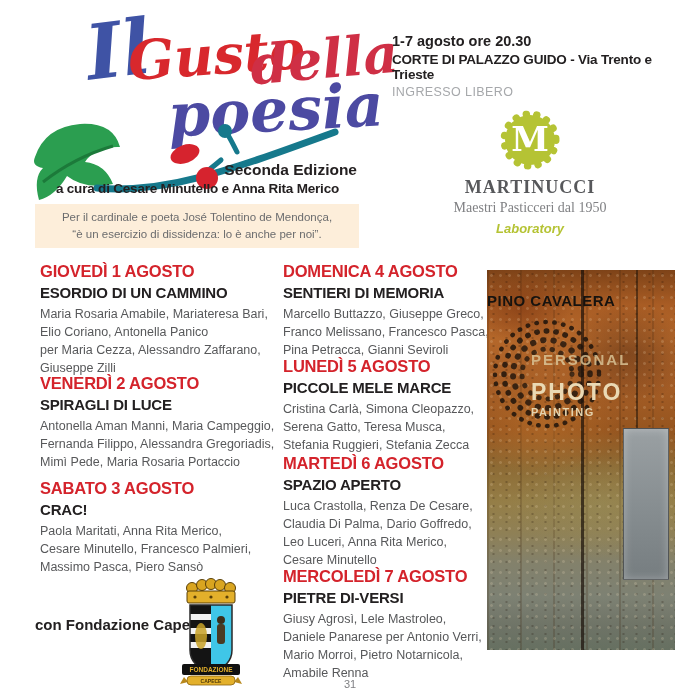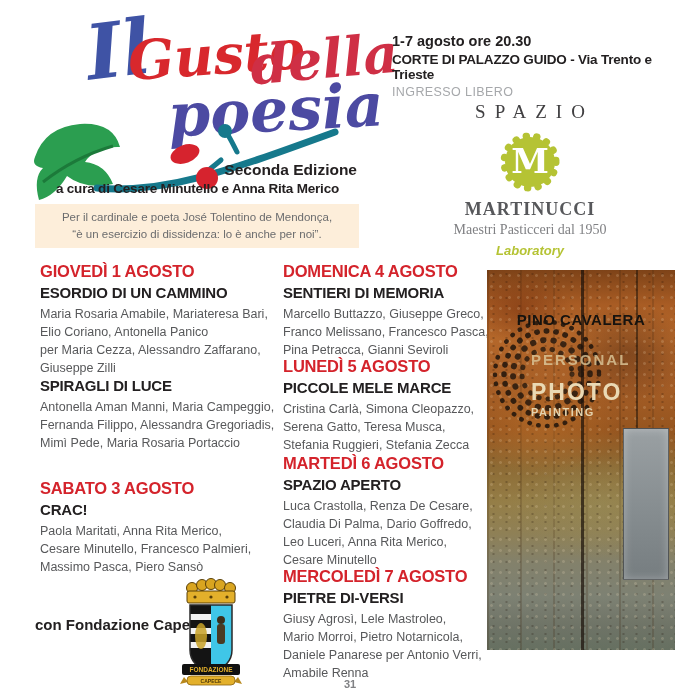--- a/index.html
+++ b/index.html
@@ -59,33 +59,33 @@
                       #8d6b35 52%,#957e47 61%,#8f8055 69%,#83816b 77%,#7d8173 86%,#6e7366 94%,#667061 100%);}
   .aw-speckle{position:absolute;inset:0;opacity:.5;
       background-image:radial-gradient(rgba(255,235,200,.35) 1px, transparent 1.6px),
                        radial-gradient(rgba(30,15,5,.45) 1px, transparent 1.6px);
       background-size:9px 11px,13px 8px;}
   .aw-gap{position:absolute;left:50%;top:0;width:3px;height:100%;background:rgba(25,15,8,.7);}
   .aw-gap2{position:absolute;left:79%;top:0;width:2px;height:45%;background:rgba(35,22,10,.55);}
   .aw-plank{position:absolute;right:6px;top:158px;width:44px;height:150px;
       background:linear-gradient(180deg,#9aa0a3,#848b8e 60%,#767d80);
       border:1px solid rgba(40,40,40,.5);box-shadow:inset 0 0 10px rgba(255,255,255,.3);}
-  .aw-artist{position:absolute;left:0;top:22px;width:100%;text-align:center;
-      font-size:15px;font-weight:bold;color:#16130f;letter-spacing:0.5px;margin-top:19px;}
+  .aw-artist{position:absolute;left:0;top:22px;width:100%;text-align:left;
+      font-size:15px;font-weight:bold;color:#16130f;letter-spacing:0.5px;}
   .aw-dots{position:absolute;left:2px;top:46px;}
   .aw-caption{position:absolute;left:44px;top:82px;line-height:1;}
   .aw-personal{font-size:15px;font-weight:bold;letter-spacing:2px;color:rgba(220,200,155,.8);}
   .aw-photo{font-size:23px;font-weight:bold;letter-spacing:2px;color:#ead9b4;margin-top:14px;}
   .aw-painting{font-size:11px;font-weight:bold;letter-spacing:1.5px;color:#e4d3ae;margin-top:3px;}
 
   
   .partner{position:absolute;left:35px;top:616px;font-size:15px;font-weight:bold;color:#232021;}
   .crest{position:absolute;left:170px;top:576px;}
   .page-num{position:absolute;left:330px;top:678px;width:40px;text-align:center;
-            font-size:11px;color:#808184;font-weight:bold;}
+            font-size:11px;color:#808184;}
 </style>
 </head>
 <body>
 
 <div class="page">
 
   <header>
     <span class="logo-word w-il">Il</span>
     <span class="logo-word w-gusto">Gusto</span>
     <span class="logo-word w-della">della</span>
@@ -111,21 +111,20 @@
     </div>
   </header>
 
   <section class="event-info">
     <div class="ei-datetime">1-7 agosto ore 20.30</div>
     <div class="ei-venue">CORTE DI PALAZZO GUIDO - Via Trento e Trieste</div>
     <div class="ei-admission">INGRESSO LIBERO</div>
   </section>
 
   <section class="sponsor">
-    <div class="sp-label">SPAZIO</div>
     <div class="sp-badge">
       <svg width="62" height="62" viewBox="0 0 62 62">
         <circle cx="31" cy="31" r="26" fill="none" stroke="#b5c334" stroke-width="7" stroke-dasharray="0.5 10.2" stroke-linecap="round"></circle>
         <circle cx="31" cy="31" r="25" fill="#b5c334"></circle>
       </svg>
       <div class="sp-m">M</div>
     </div>
     <div class="sp-name">MARTINUCCI</div>
     <div class="sp-tagline">Maestri Pasticceri dal 1950</div>
     <div class="sp-sublabel">Laboratory</div>
@@ -136,20 +135,21 @@
     <h4 class="ev-title">ESORDIO DI UN CAMMINO</h4>
     <p class="ev-names">
       <span>Maria Rosaria Amabile, Mariateresa Bari,</span>
       <span>Elio Coriano, Antonella Panico</span>
       <span>per Maria Cezza, Alessandro Zaffarano,</span>
       <span>Giuseppe Zilli</span>
     </p>
   </article>
 
   <article class="event col-l" style="top:374px">
+    <h3 class="ev-day">VENERDÌ 2 AGOSTO</h3>
     <h4 class="ev-title">SPIRAGLI DI LUCE</h4>
     <p class="ev-names">
       <span>Antonella Aman Manni, Maria Campeggio,</span>
       <span>Fernanda Filippo, Alessandra Gregoriadis,</span>
       <span>Mimì Pede, Maria Rosaria Portaccio</span>
     </p>
   </article>
 
   <article class="event col-l" style="top:479px">
     <h3 class="ev-day">SABATO 3 AGOSTO</h3>
@@ -190,22 +190,22 @@
       <span>Leo Luceri, Anna Rita Merico,</span>
       <span>Cesare Minutello</span>
     </p>
   </article>
 
   <article class="event col-r" style="top:567px">
     <h3 class="ev-day">MERCOLEDÌ 7 AGOSTO</h3>
     <h4 class="ev-title">PIETRE DI-VERSI</h4>
     <p class="ev-names">
       <span>Giusy Agrosì, Lele Mastroleo,</span>
+      <span>Daniele Panarese per Antonio Verri,</span>
       <span>Mario Morroi, Pietro Notarnicola,</span>
-      <span>Daniele Panarese per Antonio Verri,</span>
       <span>Amabile Renna</span>
     </p>
   </article>
 
   <aside class="artwork">
     <div class="aw-speckle"></div>
     <div class="aw-gap"></div>
     <div class="aw-gap2"></div>
     <div class="aw-plank"></div>
     <div class="aw-artist">PINO CAVALERA</div>

